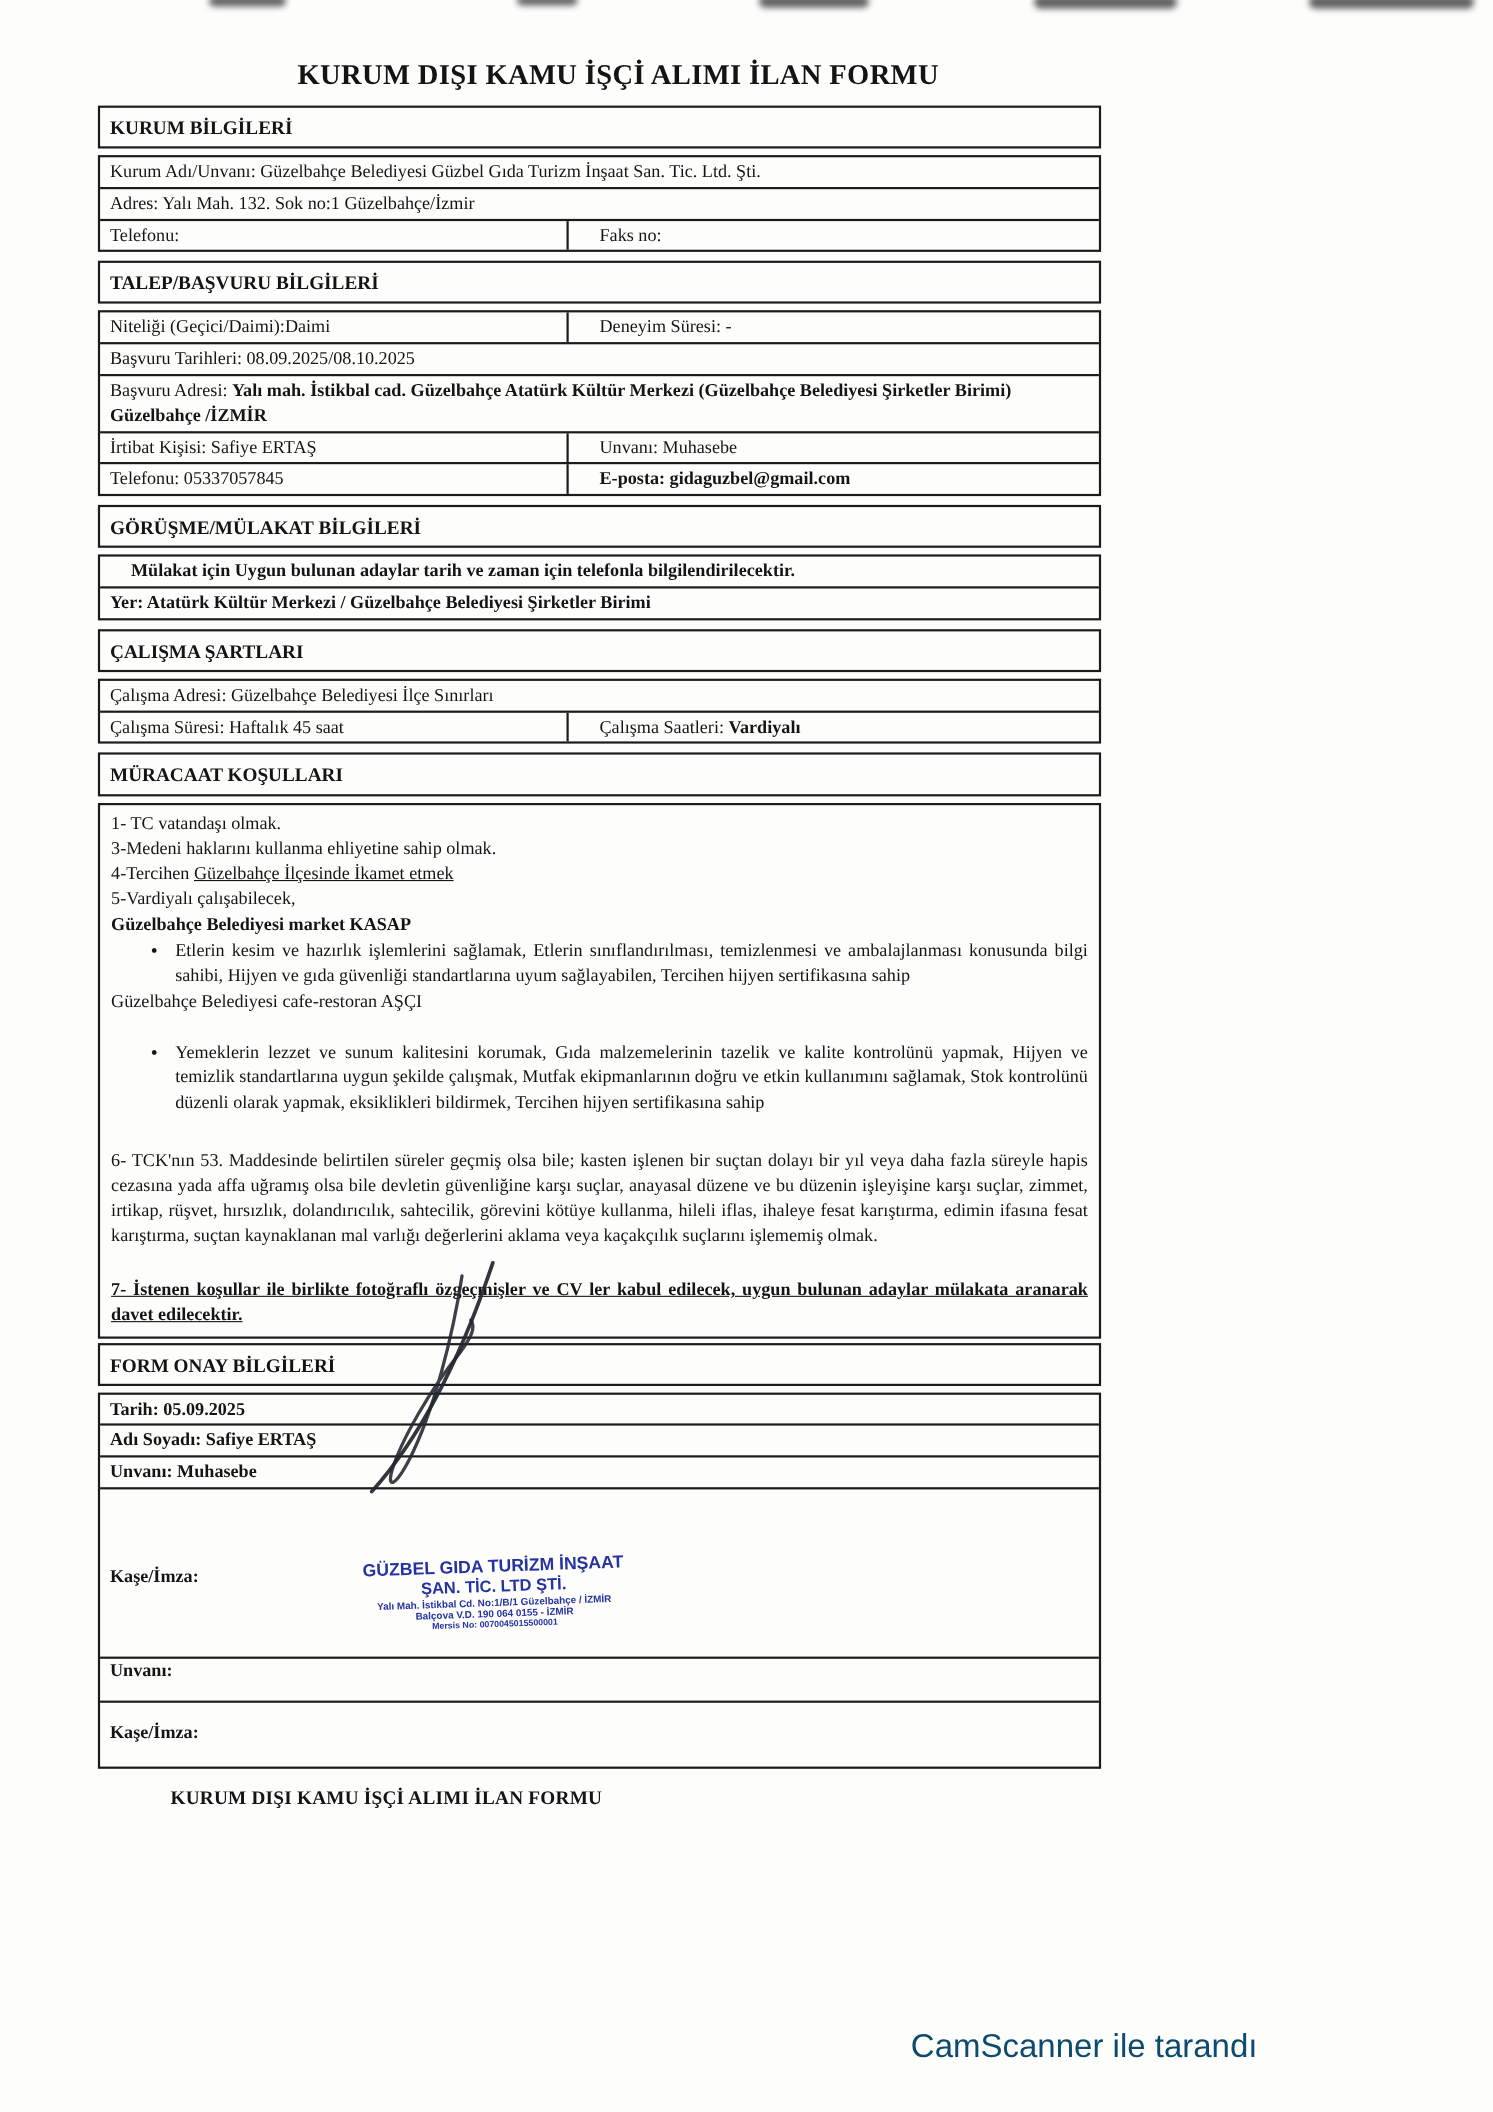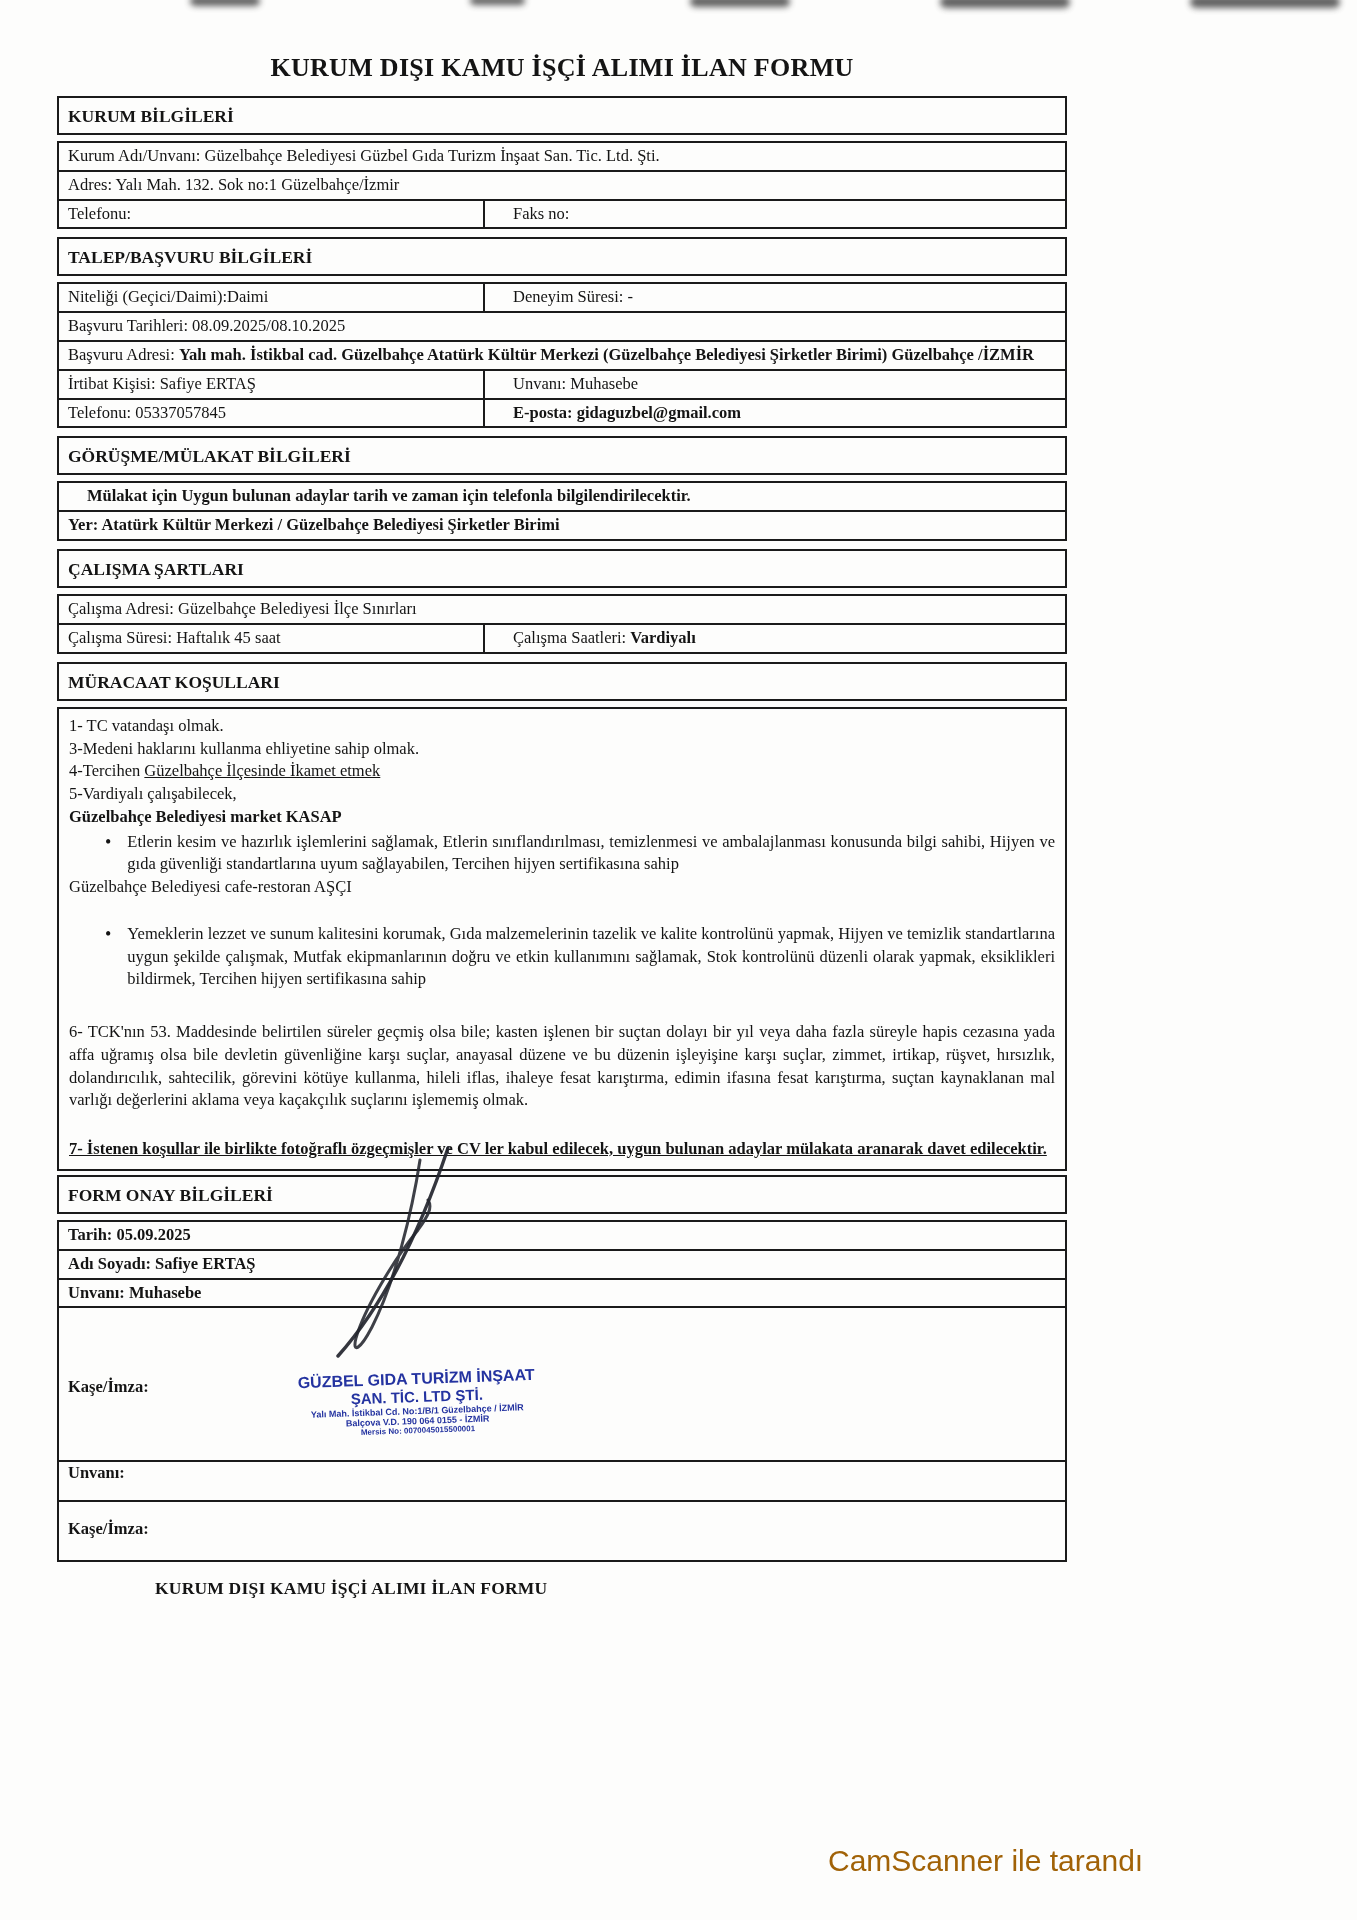--- a/index.html
+++ b/index.html
@@ -7,21 +7,21 @@
     width:1357px;height:1920px;position:relative;overflow:hidden;
     background:#fdfdfc;color:#141414;
     font-family:"Liberation Serif", serif;
     font-size:16.5px;line-height:1.38;
   }
   .artifact{position:absolute;top:-4px;background:#2e2e2e;border-radius:6px;filter:blur(3px);opacity:.75;}
   .doc-title{
     margin:50px 0 10px 57px;width:1010px;text-align:center;
     font-size:26px;font-weight:bold;letter-spacing:.3px;
   }
-  .form{position:relative;margin-left:57px;width:1010px;}
+  .form{position:relative;margin-left:89px;width:912px;}
   .sec-header{
     border:2px solid #1b1b1b;font-weight:bold;font-size:17.5px;
     padding:6px 9px 5px 9px;margin:8px 0 6px 0;background:#fdfdfc;
   }
   .rows{border:2px solid #1b1b1b;}
   .row{display:block;}
   .row + .row{border-top:2px solid #1b1b1b;}
   .row.flex{display:flex;align-items:flex-end;}
   .cell{padding:2px 9px;}
   .colL{width:426px;border-right:2px solid #1b1b1b;box-sizing:border-box;flex:0 0 auto;}
@@ -53,21 +53,21 @@
     font-family:"Liberation Sans", sans-serif;
   }
   .stamp .s1{font-weight:bold;font-size:16px;}
   .stamp .s2{font-weight:bold;font-size:15px;}
   .stamp .s3,.stamp .s4{font-weight:bold;font-size:9px;}
   .stamp .s5{font-weight:bold;font-size:8px;}
   .signature{position:absolute;left:300px;top:1142px;z-index:5;}
   .footer-title{margin:14px 0 0 155px;font-weight:bold;font-size:17.5px;letter-spacing:.2px;}
   .camscanner{
     position:absolute;left:828px;top:1840px;
-    font-family:"Liberation Sans", sans-serif;font-size:30px;color:#a16207;
+    font-family:"Liberation Sans", sans-serif;font-size:30px;color:#0c4a6e;
   }
 </style>
 </head>
 <body>
 
 <div class="artifact" style="left:190px;width:70px;height:10px;"></div>
 <div class="artifact" style="left:470px;width:55px;height:9px;"></div>
 <div class="artifact" style="left:690px;width:100px;height:11px;"></div>
 <div class="artifact" style="left:940px;width:130px;height:12px;"></div>
 <div class="artifact" style="left:1190px;width:150px;height:12px;"></div>

